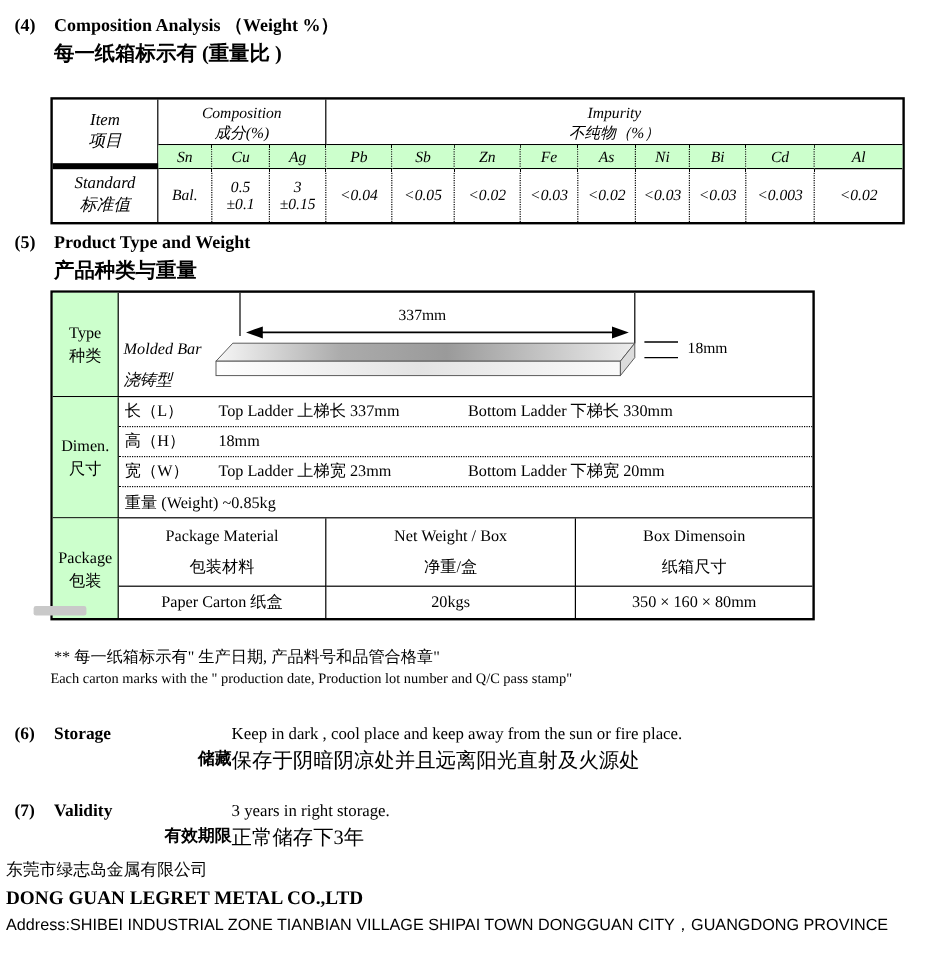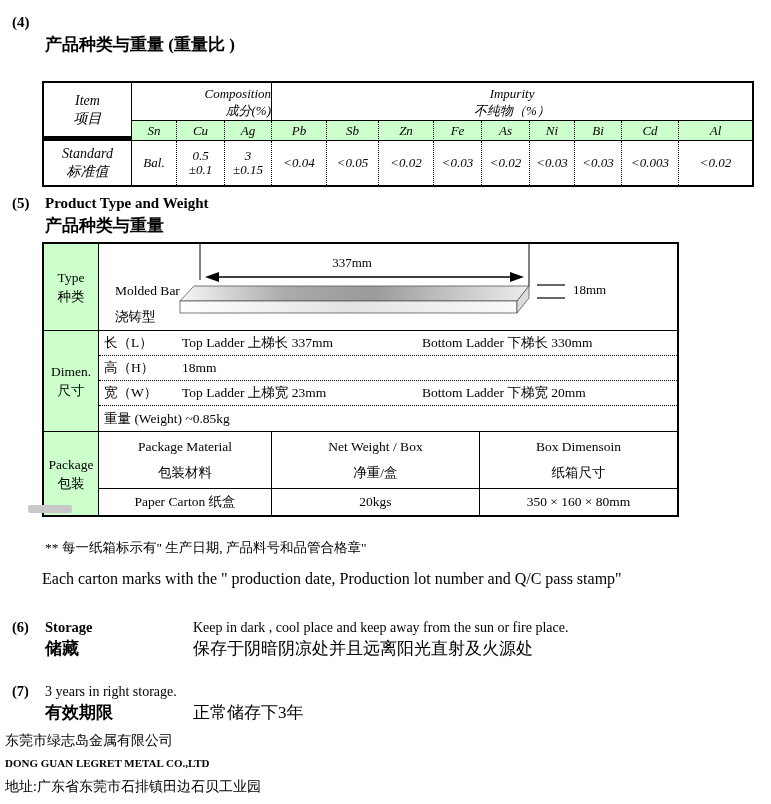--- a/index.html
+++ b/index.html
@@ -14,78 +14,79 @@
   .sec-head .num{width:33px;}
   .sec-sub{margin-left:45px;font-weight:bold;font-size:17px;line-height:24px;}
   
   table.comp{
     border:2px solid #000;border-spacing:0;margin:24px 0 0 42px;
     table-layout:fixed;width:708px;
     font-style:italic;font-size:13px;text-align:center;
   }
   table.comp td{padding:0;overflow:hidden;}
   td.itemcell{border-right:1px solid #000;border-bottom:5px solid #000000;font-size:14px;line-height:18px;font-style:italic;}
-  td.comph{border-right:1px solid #000;border-bottom:1px solid #000;text-align:right;padding-left:6px;height:37px;line-height:17px;}
+  td.comph{border-right:1px solid #000;border-bottom:1px solid #000;text-align:center;padding-left:6px;height:37px;line-height:17px;}
   td.imph{border-bottom:1px solid #000;height:37px;line-height:17px;}
   td.el{background:#ccffcc;border-bottom:1px solid #000;border-right:1px dotted #000;height:19px;}
   td.el.last{border-right:none;}
   td.rowlbl{border-right:1px solid #000;font-size:14px;line-height:18px;height:44px;}
   td.val{border-right:1px dotted #000;white-space:pre-line;line-height:14px;}
   td.val.last{border-right:none;}
   
   table.prod{
     border:2px solid #000;border-spacing:0;margin:4px 0 0 42px;
     table-layout:fixed;width:633px;font-size:13.5px;
   }
   table.prod td{padding:0;overflow:hidden;}
   td.green{background:#ccffcc;border-right:1px solid #000;text-align:center;line-height:19px;margin-left:38px;}
   td.hline{border-bottom:1px solid #000;}
   .typecell{position:relative;height:86px;}
-  .typecell .txt{position:absolute;left:16px;}
+  .typecell .txt{position:absolute;left:4px;font-style:italic;}
   .dimwrap{height:100px;}
   .dimrow{height:25px;display:flex;align-items:center;padding-left:5px;box-sizing:border-box;border-bottom:1px dotted #000;}
   .dimrow.last{border-bottom:none;}
   .dimrow .c1{width:78px;flex:none;}
   .dimrow .c2{width:208px;flex:none;}
-  .dimrow .c3{flex:1;margin-left:32px;}
+  .dimrow .c3{flex:1;}
   td.packh{border-right:1px solid #000;border-bottom:1px solid #000;text-align:center;height:56px;line-height:26px;vertical-align:middle;}
   td.packh.last,td.packv.last{border-right:none;}
   td.packv{border-right:1px solid #000;text-align:center;height:26px;vertical-align:middle;margin-top:12px;}
   
   .dimlab{position:absolute;font-size:13px;}
   .lab337{left:188px;top:11px;width:130px;text-align:center;}
   .lab18{left:474px;top:38px;}
   
   .note-zh{margin:22px 0 0 45px;font-size:13.5px;}
-  .note-en{margin:13px 0 0 42px;font-size:16px;}
+  .note-en{margin:1px 0 0 42px;font-size:12px;}
   
   .sv{display:flex;margin-left:12px;}
   .sv .num{width:33px;font-weight:bold;font-size:14.5px;}
   .sv .lbl{width:148px;font-weight:bold;font-size:14.5px;}
-  .sv .lbl.zh{font-size:17px;}
+  .sv .lbl.zh{font-size:14px;text-align:right;}
   .sv .txt{font-size:14px;}
   .sv .txt.zh{font-size:17px;}
   .sv{line-height:21px;}
   
   .foot{margin-left:5px;}
   .f-zh{font-size:14px;line-height:23px;}
-  .f-en{font-size:11px;font-weight:bold;line-height:23px;}
+  .f-en{font-size:16px;font-weight:bold;line-height:23px;}
   .f-ad{font-family:"Liberation Sans","DejaVu Sans",sans-serif;font-size:13.5px;line-height:22px;}
   .smudge{position:absolute;left:28px;top:505px;width:44px;height:8px;background:#c9c9c9;border-radius:2px;}
   .spacer12{height:12px;}
 </style>
 </head>
 <body>
 
 <div class="spacer12"></div>
 
 <div class="sec-head">
   <span class="num">(4)</span>
-</div>
-<div class="sec-sub">产品种类与重量 (重量比 )</div>
+  <span>Composition Analysis （Weight %）</span>
+</div>
+<div class="sec-sub">每一纸箱标示有 (重量比 )</div>
 
 <table class="comp">
   <colgroup>
     <col style="width:88px">
       <col style="width:45px">
       <col style="width:48px">
       <col style="width:47px">
     <col style="width:55px">
       <col style="width:52px">
       <col style="width:55px">
@@ -269,26 +270,26 @@
   <span class="txt">Keep in dark , cool place and keep away from the sun or fire place.</span>
 </div>
 <div class="sv">
   <span class="num"></span>
   <span class="lbl zh">储藏</span>
   <span class="txt zh">保存于阴暗阴凉处并且远离阳光直射及火源处</span>
 </div>
 
 <div class="sv" style="margin-top:22px">
   <span class="num">(7)</span>
+  <span class="lbl">Validity</span>
   <span class="txt">3 years in right storage.</span>
 </div>
 <div class="sv">
   <span class="num"></span>
   <span class="lbl zh">有效期限</span>
   <span class="txt zh">正常储存下3年</span>
 </div>
 
 <div class="foot" style="margin-top:6px">
   <div class="f-zh">东莞市绿志岛金属有限公司</div>
   <div class="f-en">DONG GUAN LEGRET METAL CO.,LTD</div>
-  <div class="f-zh">地址:广东省东莞市石排镇田边石贝工业园</div>
   <div class="f-ad">Address:SHIBEI INDUSTRIAL ZONE  TIANBIAN VILLAGE SHIPAI TOWN DONGGUAN CITY，GUANGDONG  PROVINCE</div>
 </div>
 
 </body></html>

